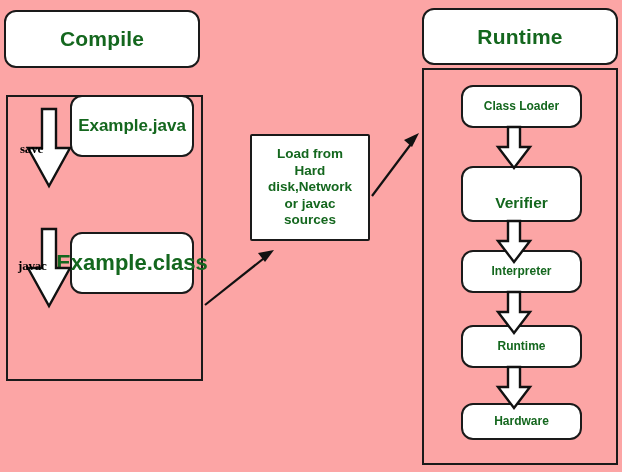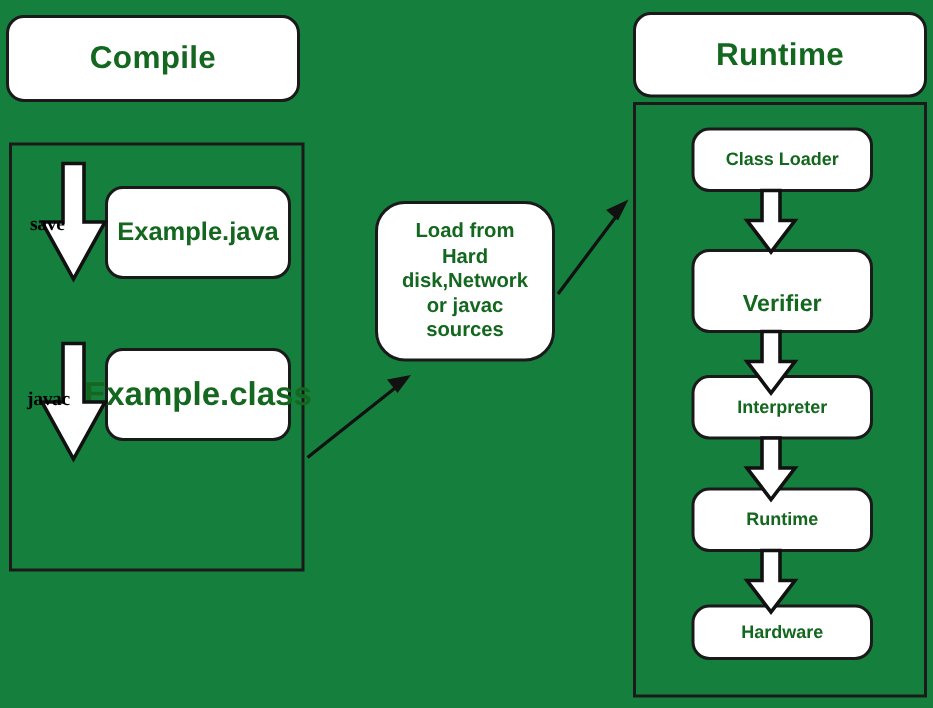--- a/index.html
+++ b/index.html
@@ -8,21 +8,21 @@
     padding: 0;
     background: #ffffff;
   }
   body {
     font-family: "Liberation Sans", sans-serif;
   }
   #canvas {
     position: relative;
     width: 622px;
     height: 472px;
-    background: #15803d;
+    background: #fca5a5;
     overflow: hidden;
   }
 
   
   .rbox {
     position: absolute;
     box-sizing: border-box;
     background: #ffffff;
     border: 2px solid #1a1a1a;
     border-radius: 12px;
@@ -41,27 +41,27 @@
     border: 2px solid #1a1a1a;
     border-radius: 0;
   }
 
   
   .header-box { font-size: 21px; letter-spacing: 0.2px; }
 
   
   #compile-header { left: 4px;  top: 10px;  width: 196px; height: 58px; }
   #compile-container { left: 6px; top: 95px; width: 197px; height: 286px; }
-  #example-java  { left: 70px; top: 124px; width: 124px; height: 62px; font-size: 17px; }
+  #example-java  { left: 70px; top: 95px; width: 124px; height: 62px; font-size: 17px; }
   #example-class { left: 70px; top: 232px; width: 124px; height: 62px; font-size: 22px; }
 
   
   #load-box {
     left: 250px; top: 134px; width: 120px; height: 107px;
-    font-size: 13.5px; line-height: 1.22; border-radius: 20px;
+    font-size: 13.5px; line-height: 1.22; border-radius: 2px;
     padding: 0 3px;
   }
 
   
   #runtime-header { left: 422px; top: 8px;  width: 196px; height: 57px; }
   #runtime-container { left: 422px; top: 68px; width: 196px; height: 397px; }
 
   .stage { left: 461px; width: 121px; font-size: 12px; }
   #stage-class-loader { top: 85px;  height: 43px; }
   #stage-byte-code    { top: 166px; height: 56px; font-size: 15.5px; line-height: 1.2; }

